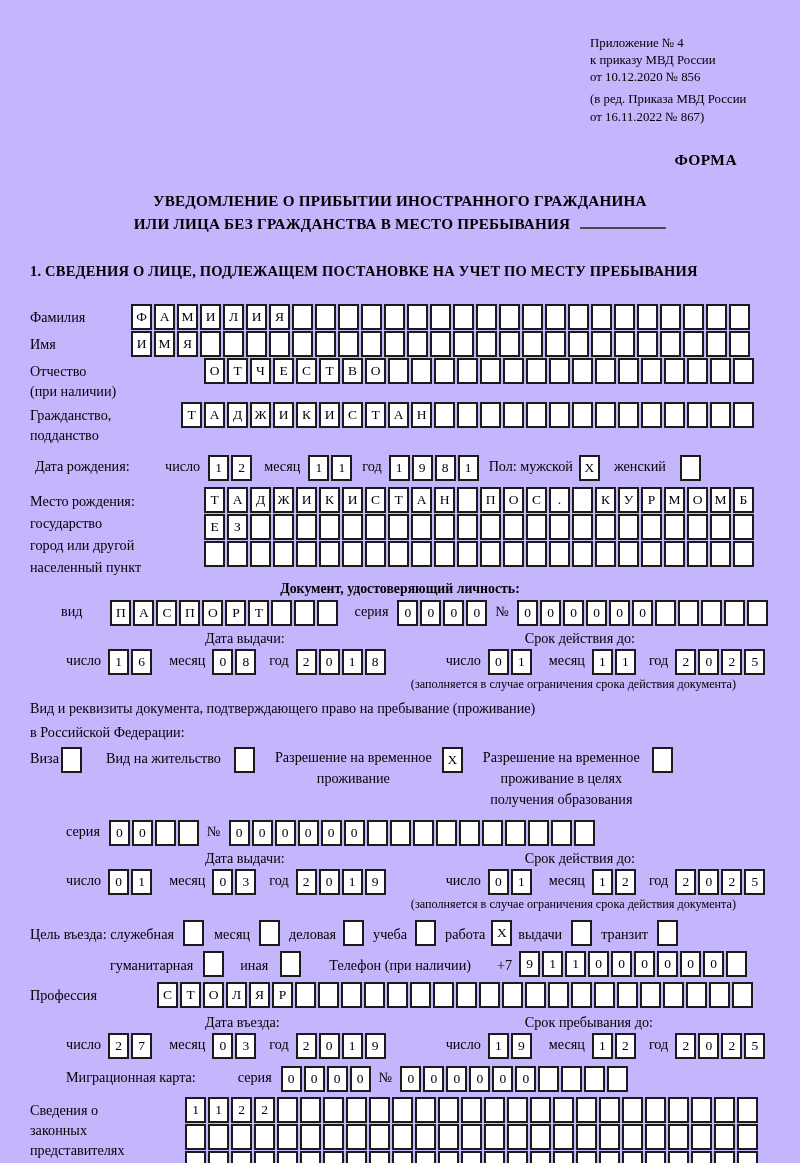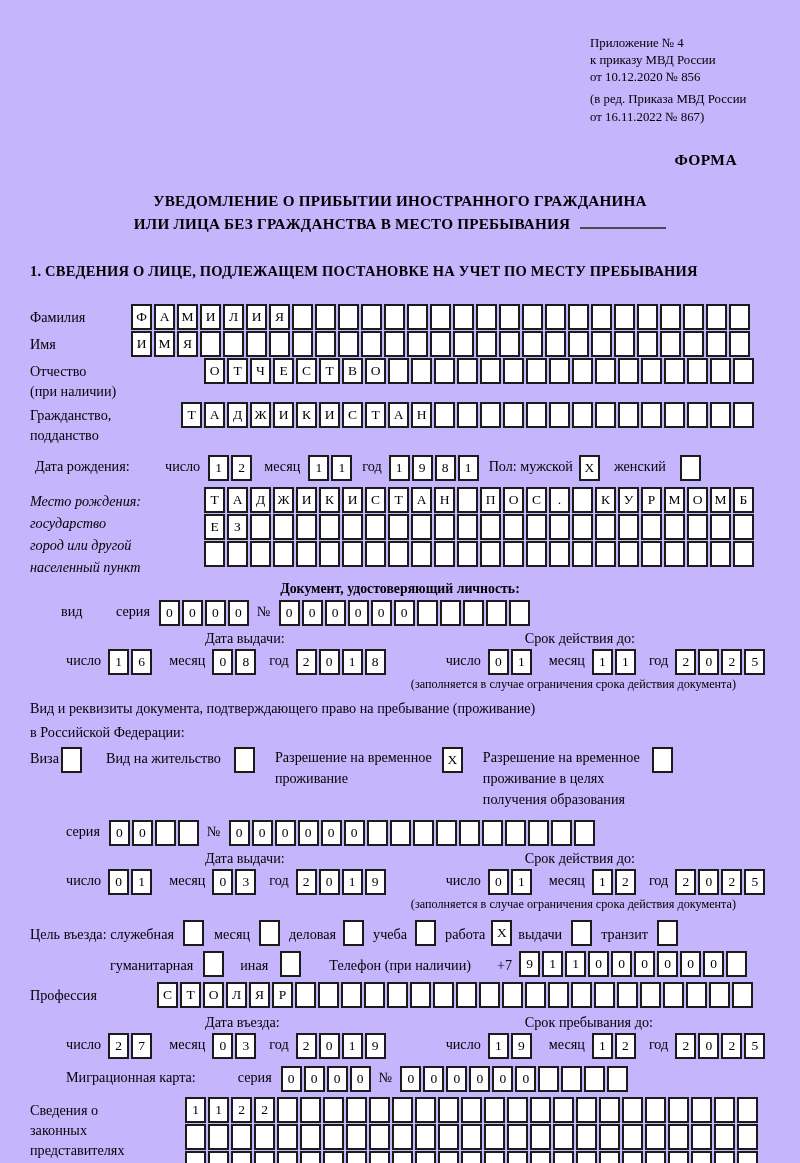--- a/index.html
+++ b/index.html
@@ -6,36 +6,36 @@
   .page{position:relative;width:800px;height:1163px;background:#c4b5fd;color:#000;
         font-family:"Liberation Serif","DejaVu Serif",serif;padding:35px 30px 0;box-sizing:border-box;overflow:hidden;}
   .annex{margin-left:560px;font-size:12.8px;line-height:1.34;}
   .annex-gap{height:5px;}
   .forma{text-align:right;padding-right:33px;font-weight:bold;font-size:15.5px;margin-top:25px;letter-spacing:.4px;}
   .title{text-align:center;font-weight:bold;font-size:15.2px;line-height:1.55;margin-top:20px;letter-spacing:.2px;}
   .underline{display:inline-block;width:86px;border-bottom:2px solid #4a4a4a;margin-left:10px;vertical-align:baseline;}
   .s1{font-weight:bold;font-size:14.5px;margin-top:27px;text-align:left;letter-spacing:.2px;white-space:nowrap;}
   .field{display:flex;align-items:flex-start;margin-top:1px;}
   .lbl{font-size:14.2px;line-height:20px;padding-top:3px;flex-shrink:0;}
-  .lbl4{line-height:22px;font-style:italic;}
+  .lbl4{line-height:22px;}
   .cells{white-space:nowrap;display:inline-block;}
   .cell{display:inline-block;width:17px;height:22px;border:2px solid #1b1b1b;margin-right:2px;
         text-align:center;line-height:22px;font-size:13.5px;vertical-align:top;background:#fff;}
   .cb .cell,.cbcell{margin-right:0;}
   .inline-row{display:flex;align-items:flex-start;font-size:14.2px;}
   .inline-row .nl{padding-top:3px;white-space:nowrap;}
   .rowgap{margin-top:1px;}
   .dates-head{display:flex;font-size:14.2px;margin-top:4px;text-align:right;}
   .date-line{display:flex;margin-top:2px;}
   .dgroup{display:flex;align-items:flex-start;}
   .dgroup .dl{margin-right:7px;padding-top:3px;font-size:14.2px;white-space:nowrap;}
   .dgroup .grp{margin-right:9px;}
   .note{font-size:12.2px;text-align:right;padding-right:34px;margin-top:2px;}
   .restext{font-size:14.2px;}
-  .center-lines{text-align:left;font-size:14.2px;line-height:1.5;}
+  .center-lines{text-align:center;font-size:14.2px;line-height:1.5;}
 </style>
 </head>
 <body>
 
 <div class="page">
 
   <div class="annex">
     <div>Приложение № 4</div>
     <div>к приказу МВД России</div>
     <div>от 10.12.2020 № 856</div>
@@ -104,20 +104,21 @@
       <div class="cells"><span class="cell">Т</span><span class="cell">А</span><span class="cell">Д</span><span class="cell">Ж</span><span class="cell">И</span><span class="cell">К</span><span class="cell">И</span><span class="cell">С</span><span class="cell">Т</span><span class="cell">А</span><span class="cell">Н</span><span class="cell"></span><span class="cell">П</span><span class="cell">О</span><span class="cell">С</span><span class="cell">.</span><span class="cell"></span><span class="cell">К</span><span class="cell">У</span><span class="cell">Р</span><span class="cell">М</span><span class="cell">О</span><span class="cell">М</span><span class="cell">Б</span></div>
       <div class="cells rowgap"><span class="cell">Е</span><span class="cell">З</span><span class="cell"></span><span class="cell"></span><span class="cell"></span><span class="cell"></span><span class="cell"></span><span class="cell"></span><span class="cell"></span><span class="cell"></span><span class="cell"></span><span class="cell"></span><span class="cell"></span><span class="cell"></span><span class="cell"></span><span class="cell"></span><span class="cell"></span><span class="cell"></span><span class="cell"></span><span class="cell"></span><span class="cell"></span><span class="cell"></span><span class="cell"></span><span class="cell"></span></div>
       <div class="cells rowgap"><span class="cell"></span><span class="cell"></span><span class="cell"></span><span class="cell"></span><span class="cell"></span><span class="cell"></span><span class="cell"></span><span class="cell"></span><span class="cell"></span><span class="cell"></span><span class="cell"></span><span class="cell"></span><span class="cell"></span><span class="cell"></span><span class="cell"></span><span class="cell"></span><span class="cell"></span><span class="cell"></span><span class="cell"></span><span class="cell"></span><span class="cell"></span><span class="cell"></span><span class="cell"></span><span class="cell"></span></div>
     </div>
   </div>
 
   <div style="text-align:center;font-weight:bold;font-size:13.8px;margin-top:3px">Документ, удостоверяющий личность:</div>
 
   <div class="inline-row" style="margin-top:3px">
     <span class="nl" style="width:86px;padding-left:31px;box-sizing:border-box">вид</span>
+    <span class="cells" style="margin-right:14px"><span class="cell">П</span><span class="cell">А</span><span class="cell">С</span><span class="cell">П</span><span class="cell">О</span><span class="cell">Р</span><span class="cell">Т</span><span class="cell"></span><span class="cell"></span><span class="cell"></span></span>
     <span class="nl" style="margin-right:9px">серия</span>
     <span class="cells" style="margin-right:6px"><span class="cell">0</span><span class="cell">0</span><span class="cell">0</span><span class="cell">0</span></span>
     <span class="nl" style="margin-right:8px">№</span>
     <span class="cells"><span class="cell">0</span><span class="cell">0</span><span class="cell">0</span><span class="cell">0</span><span class="cell">0</span><span class="cell">0</span><span class="cell"></span><span class="cell"></span><span class="cell"></span><span class="cell"></span><span class="cell"></span></span>
   </div>
 
   <div class="dates-head">
     <span style="margin-left:175px">Дата выдачи:</span>
     <span style="margin-left:240px">Срок действия до:</span>
   </div>

